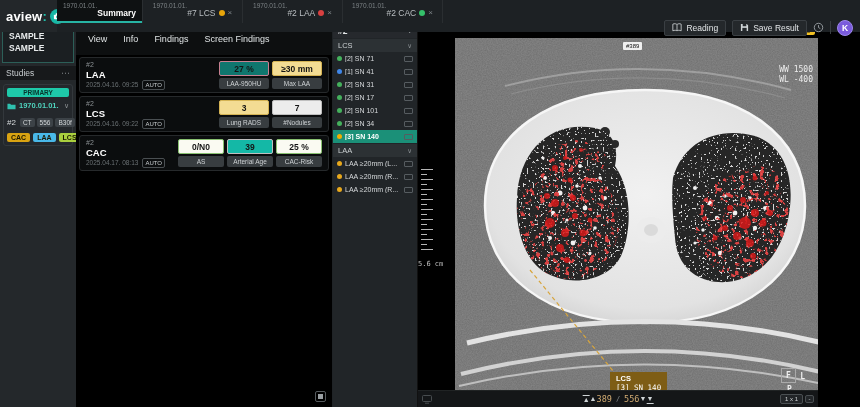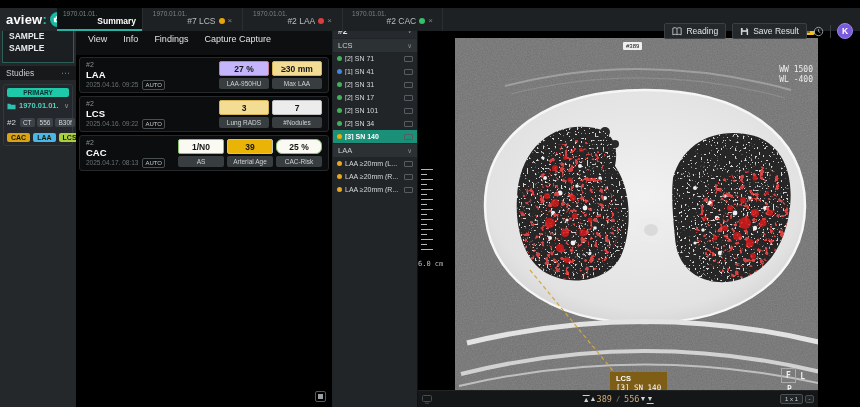--- a/index.html
+++ b/index.html
@@ -1,21 +1,21 @@
 <!DOCTYPE html>
 <html><head>
 <meta charset="utf-8">
 <style>
   * { margin:0; padding:0; box-sizing:border-box; }
   html,body { width:860px; height:407px; overflow:hidden; background:#000;
     font-family:"Liberation Sans", sans-serif; }
   .mono { font-family:"DejaVu Sans Mono", monospace; }
 
   
-  .topbar { position:absolute; left:0; top:8px; width:860px; height:23px;
+  .topbar { position:absolute; left:0; top:0; width:860px; height:32px;
     background:#1d2124; display:flex; align-items:stretch; z-index:30;justify-content:space-between; }
   .logo-wrap { width:57px; display:flex; align-items:center; gap:3px; padding-left:6px; background:#23272a; }
   .logo-text { color:#fff; font-weight:bold; font-size:13px; letter-spacing:.2px; }
   .logo-text b { color:#1fc3ae; }
   .logo-badge { width:15px; height:15px; border-radius:50%; background:#17b8a6;
     display:flex; align-items:center; justify-content:center; flex:none; }
   .tabs { display:flex; height:23px; }
   .tab { width:100px; padding:2px 8px 0 8px; border-right:1px solid #2a2e31;
     display:flex; flex-direction:row; justify-content:center; position:relative; cursor:pointer; }
   .tab .t-date { font-size:6.5px; color:#7c8285; line-height:7px; }
@@ -231,36 +231,36 @@
       <span class="tag" style="background: rgb(169, 207, 62);">LCS</span>
     </div>
   </div>
 </div>
 
 <div class="summary">
   <div class="sum-tabs">
     <span>View</span>
     <span>Info</span>
     <span>Findings</span>
-    <span>Capture Capture</span>
+    <span>Screen Findings</span>
   </div>
   <div class="cards">
 
     <div class="card">
       <div class="card-left">
         <div class="c-ser">#2</div>
         <div class="c-name">LAA</div>
         <div class="c-meta">
           <span class="c-date">2025.04.16. 09:25</span>
           <span class="auto-chip">AUTO</span>
         </div>
       </div>
       <div class="metrics">
         <div class="metric">
-          <div class="m-val" style="background: #c4b5fd; border-color: rgb(200, 127, 144); text-align: center;">27 %</div>
+          <div class="m-val" style="background: #0f766e; border-color: rgb(200, 127, 144); text-align: center;">27 %</div>
           <div class="m-lab">LAA-950HU</div>
         </div>
         <div class="metric">
           <div class="m-val" style="background: rgb(243, 220, 147); border-color: rgb(212, 179, 84);">≥30 mm</div>
           <div class="m-lab">Max LAA</div>
         </div>
       </div>
     </div>
 
     <div class="card">
@@ -288,29 +288,29 @@
       <div class="card-left">
         <div class="c-ser">#2</div>
         <div class="c-name">CAC</div>
         <div class="c-meta">
           <span class="c-date">2025.04.17. 08:13</span>
           <span class="auto-chip">AUTO</span>
         </div>
       </div>
       <div class="metrics">
         <div class="metric" style="width:46px">
-          <div class="m-val" style="background: rgb(250, 250, 242); border-color: rgb(136, 192, 112);">1/N0</div>
+          <div class="m-val" style="background: rgb(250, 250, 242); border-color: rgb(136, 192, 112);">0/N0</div>
           <div class="m-lab">AS</div>
         </div>
         <div class="metric" style="width:46px">
-          <div class="m-val" style="background: #eab308; border-color: rgb(191, 191, 191);">39</div>
+          <div class="m-val" style="background: #14b8a6; border-color: rgb(191, 191, 191);">39</div>
           <div class="m-lab">Arterial Age</div>
         </div>
         <div class="metric" style="width:46px">
-          <div class="m-val" style="background: rgb(250, 250, 242); border-color: rgb(136, 192, 112); border-radius: 6px;">25 %</div>
+          <div class="m-val" style="background: rgb(250, 250, 242); border-color: rgb(136, 192, 112);">25 %</div>
           <div class="m-lab">CAC-Risk</div>
         </div>
       </div>
     </div>
 
   </div>
   <div class="panel-layout-icon">
       <i></i>
     </div>
 </div>
@@ -531,21 +531,21 @@
       <i></i>
       <i></i>
       <i></i>
       <i></i>
       <i></i>
       <i></i>
       <i></i>
       <i></i>
       <i></i>
   </div>
-  <div class="ruler-label mono">6.0 cm</div>
+  <div class="ruler-label mono">5.6 cm</div>
 
   <div class="annot">
     <div class="a1">LCS</div>
     <div class="a2 mono">[3] SN 140</div>
   </div>
 
   <div class="orient mono">
     <span>F</span>
     <span class="o-l">L</span>
     <span class="o-p">P</span>

